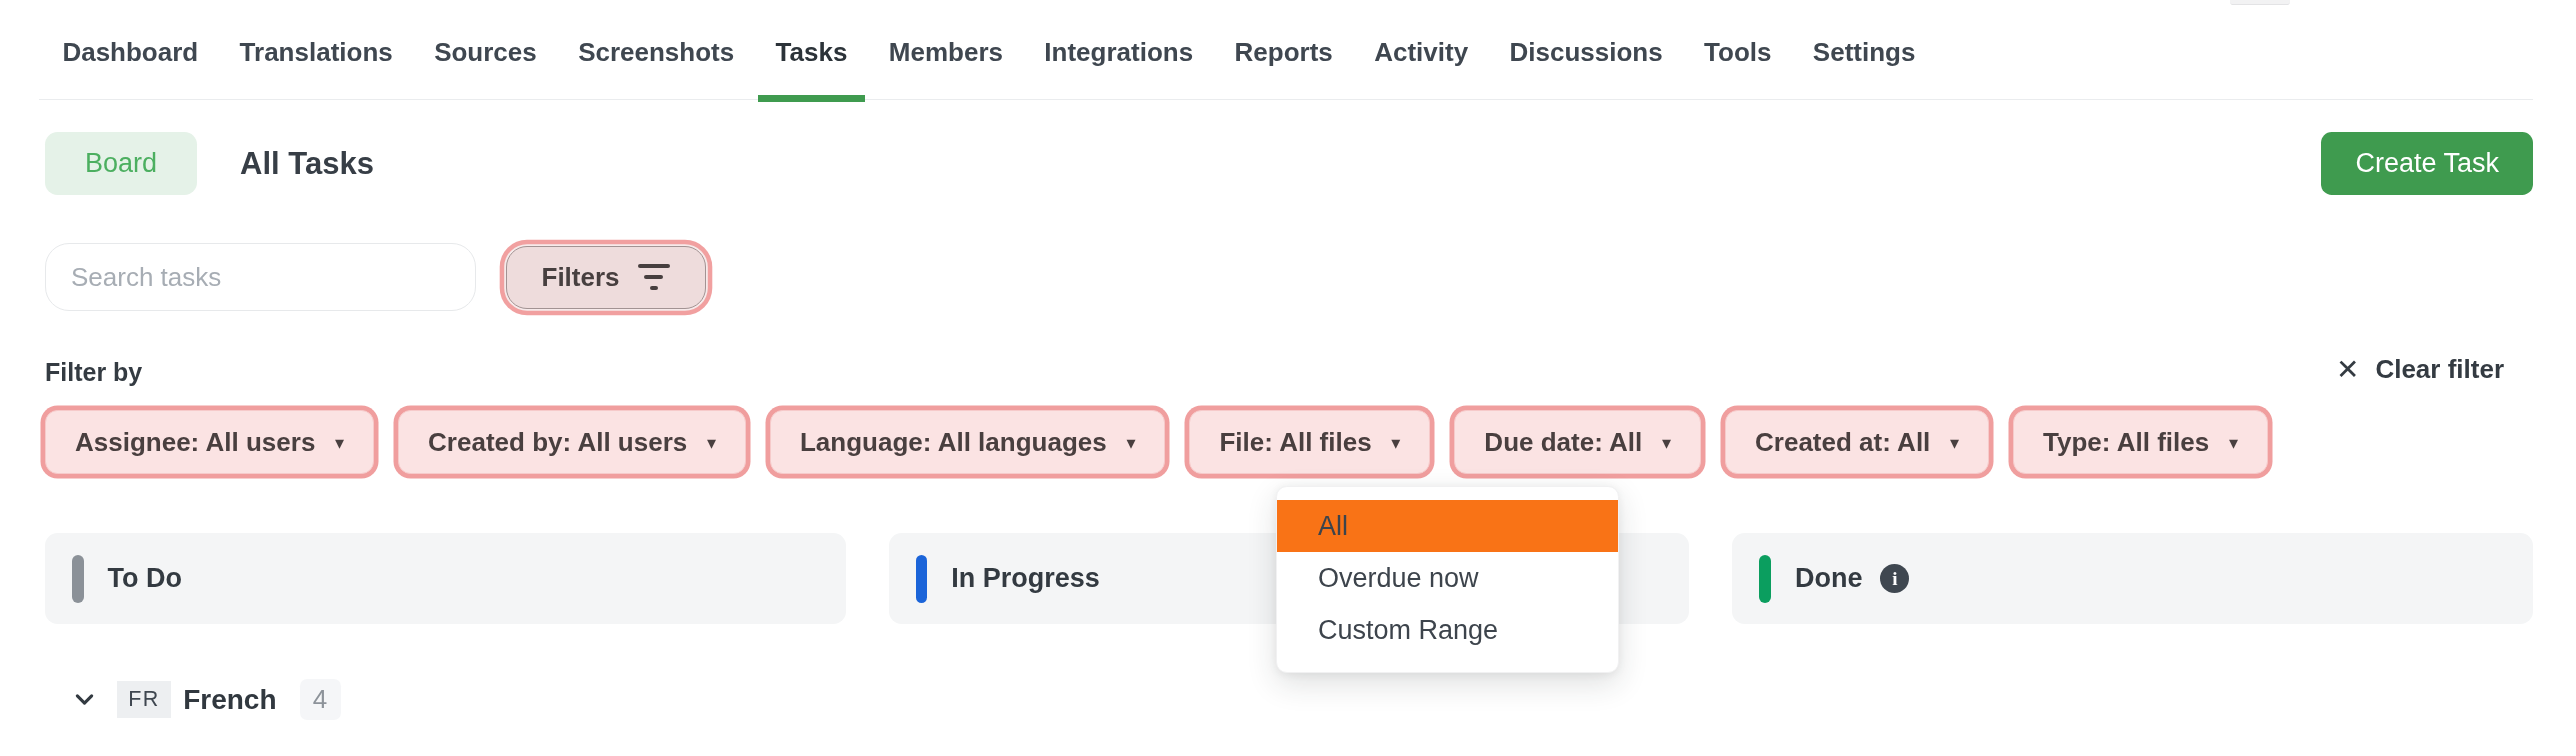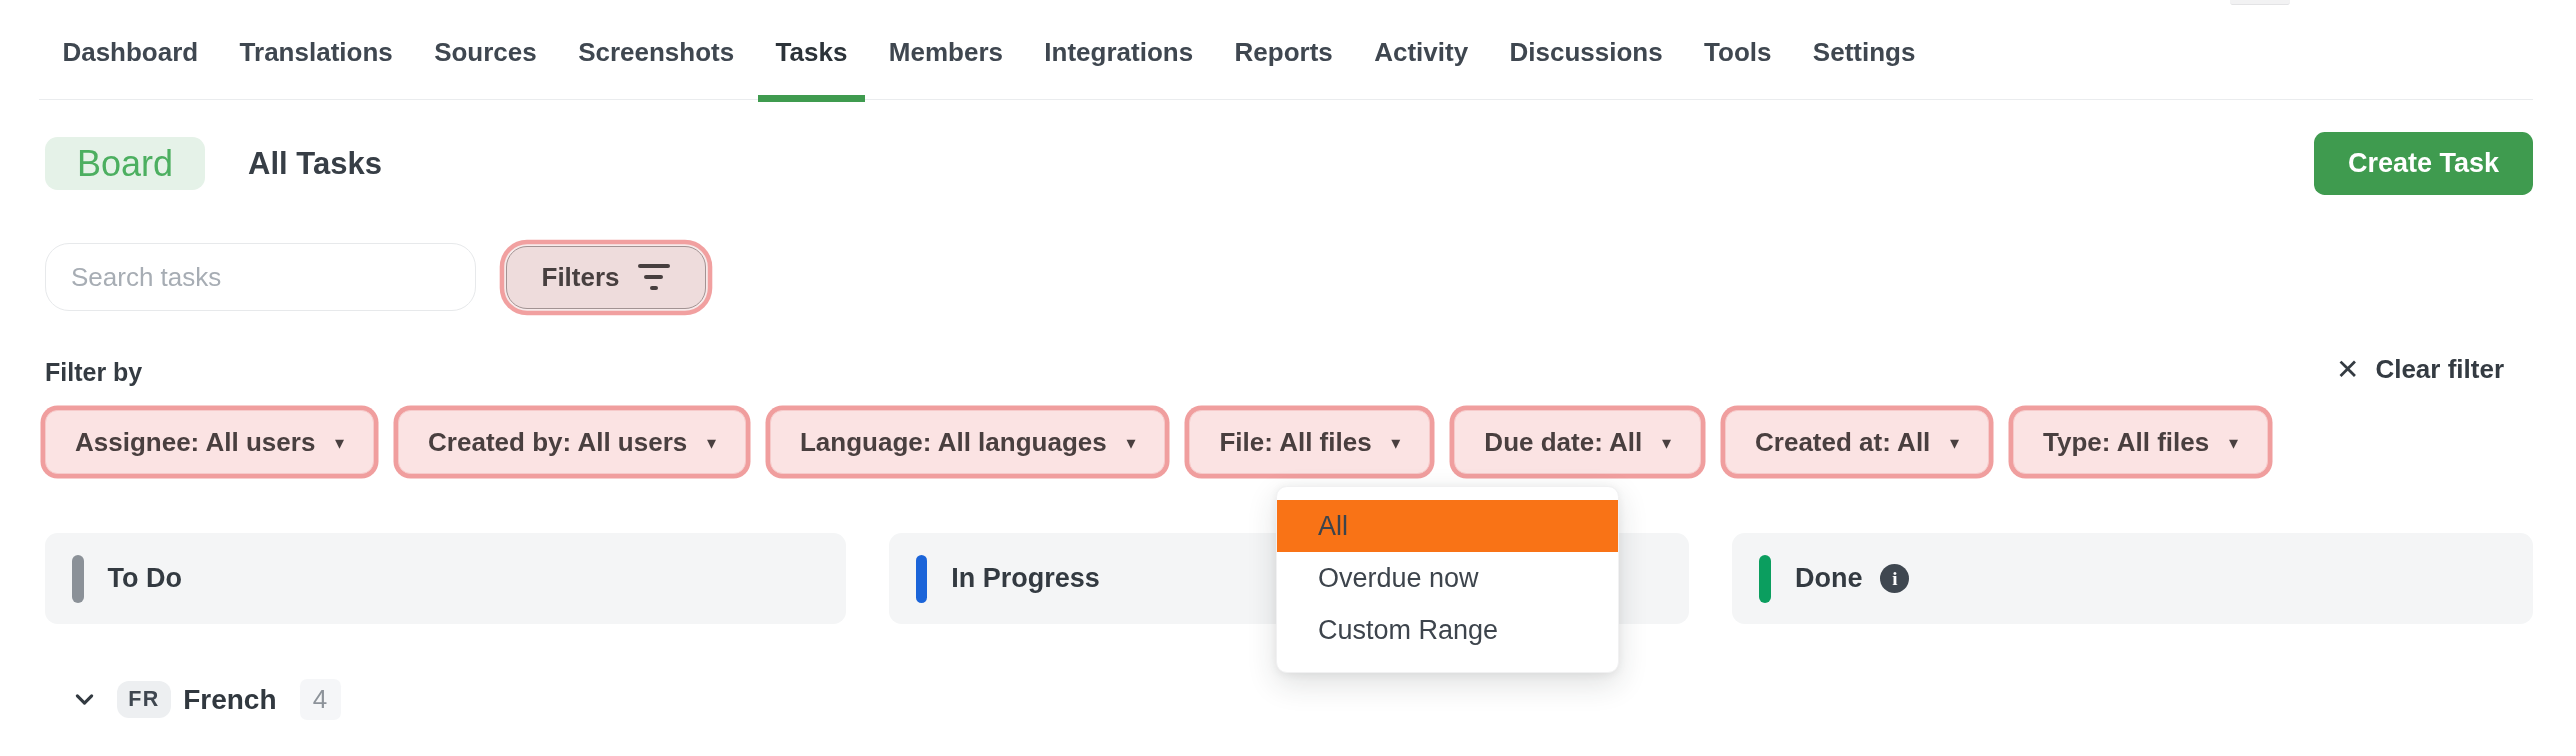--- a/index.html
+++ b/index.html
@@ -16,26 +16,26 @@
     border-bottom: 1.8px solid #eaecee; display: flex; align-items: center; gap: 5.4px; padding: 5.4px 5.4px 0 5.4px; }
   .nav a { position: relative; display: flex; align-items: center; height: 95px;
     padding: 0 18px; font-size: 26px; font-weight: 600; color: #3f4750; text-decoration: none; cursor: pointer; }
   .nav a.active { color: #2c3339; }
   .nav a.active::after { content: ""; position: absolute; left: 0; right: 0; bottom: -1.8px;
     height: 6.3px; background: #3f9b4f; }
 
   
   .toolbar { position: absolute; top: 132px; left: 45px; right: 43px; height: 63px;
     display: flex; align-items: center; }
-  .board-chip { height: 53px; padding: 0 32px; background: #e5f2e8; color: #4caf60;
-    border-radius: 12.5px; font-size: 36px; display: flex; align-items: center; cursor: pointer; }
+  .board-chip { height: 63px; padding: 0 40px; background: #e5f2e8; color: #4caf60;
+    border-radius: 12.5px; font-size: 27px; display: flex; align-items: center; cursor: pointer; }
   .page-title { margin-left: 43px; font-size: 31px; font-weight: 600; color: #373e46; }
   .toolbar .spacer { flex: 1; }
   .create-btn { height: 63px; padding: 0 34px; background: #3f9b4f; color: #fff;
-    border: none; border-radius: 10.7px; font-size: 27px; font-weight: 700;
+    border: none; border-radius: 10.7px; font-size: 27px; font-weight: 400;
     font-family: inherit; display: flex; align-items: center; cursor: pointer; }
 
   
   .search-row { position: absolute; top: 243px; left: 45px; height: 68px;
     display: flex; align-items: center; }
   .search-input { width: 431px; height: 68px; border: 1.8px solid #e7e9eb; border-radius: 24px;
     font-size: 26px; font-family: inherit; color: #3a4148; padding: 0 25px; outline: none; background: #fff; }
   .search-input::placeholder { color: #a7adb4; }
   .filters-btn { margin-left: 29.5px; height: 63px; padding: 0 35px; background: #eedcdc;
     border: 1.8px solid #a29393; border-radius: 21px;
@@ -76,22 +76,22 @@
     display: flex; align-items: center; padding: 0 27px; }
   .col .pill { width: 11.6px; height: 48px; border-radius: 6.3px; }
   .col .t { margin-left: 24px; font-size: 27px; font-weight: 600; color: #333a41; }
   .info-dot { margin-left: 18px; width: 29px; height: 29px; border-radius: 50%;
     background: #3f4750; color: #fff; display: flex; align-items: center; justify-content: center;
     font-size: 19px; font-weight: 700; font-family: "Liberation Serif", serif; cursor: pointer; }
 
   
   .group-row { position: absolute; top: 678px; left: 72px; display: flex; align-items: center; height: 43px; }
   .chev { display: flex; align-items: center; cursor: pointer; }
-  .lang-badge { margin-left: 19.7px; background: #edeff1; border-radius: 12px; padding: 6.3px 11.6px;
-    font-size: 21.5px; letter-spacing: 1.3px; font-weight: 700; color: #3f4750; }
+  .lang-badge { margin-left: 19.7px; background: #edeff1; border-radius: 0; padding: 6.3px 11.6px;
+    font-size: 21.5px; letter-spacing: 1.3px; font-weight: 400; color: #3f4750; }
   .lang-name { margin-left: 12px; font-size: 28px; font-weight: 600; color: #31383f; }
   .lang-count { margin-left: 23px; background: #f5f6f8; border-radius: 7.2px; min-width: 41px;
     height: 41px; display: flex; align-items: center; justify-content: center;
     font-size: 26px; color: #8d939a; padding: 0 9px; }
 </style>
 </head>
 <body>
 
 <div class="page">
 

